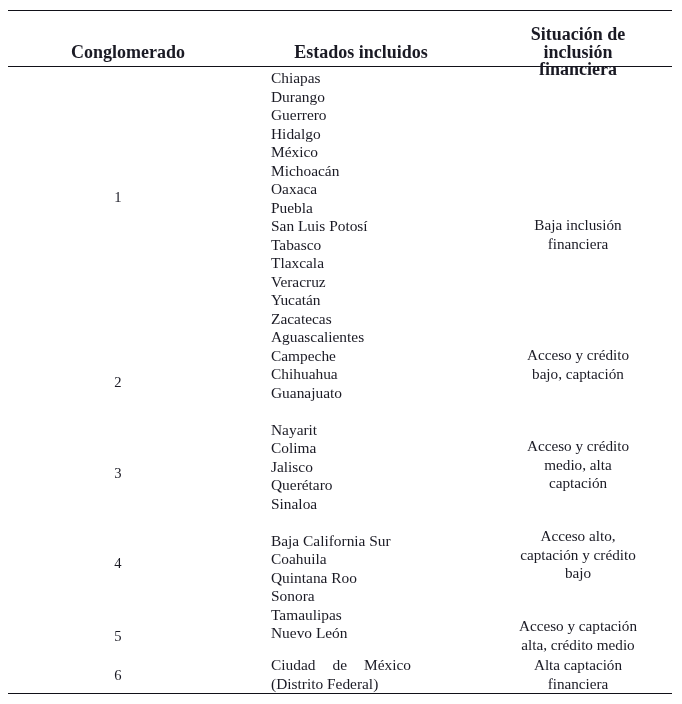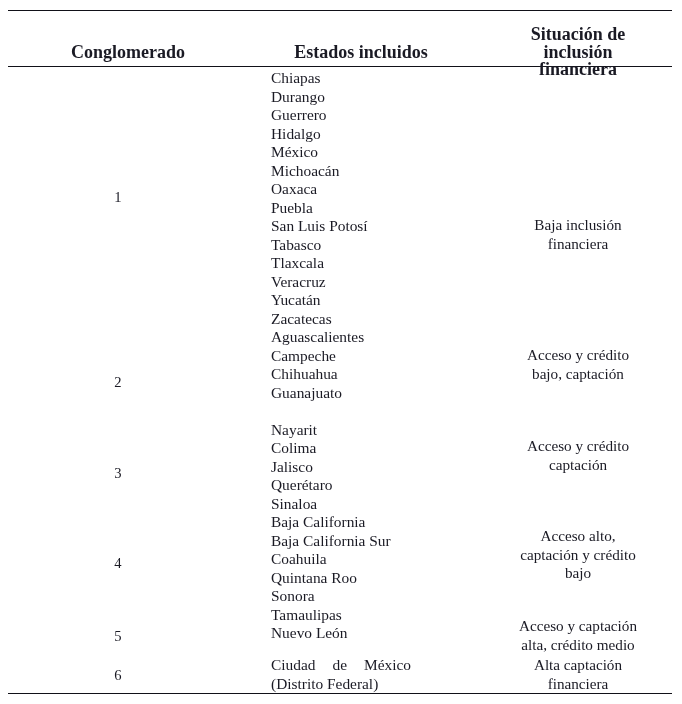--- a/index.html
+++ b/index.html
@@ -160,21 +160,20 @@
     <div class="state-line" style="top:225px;">Yucatán</div>
     <div class="state-line" style="top:262px;">Aguascalientes</div>
     <div class="state-line" style="top:280.5px;">Campeche</div>
     <div class="state-line" style="top:299px;">Chihuahua</div>
     <div class="state-line" style="top:317.5px;">Guanajuato</div>
     <div class="state-line" style="top:354.5px;">Nayarit</div>
     <div class="state-line" style="top:373px;">Colima</div>
     <div class="state-line" style="top:391.5px;">Jalisco</div>
     <div class="state-line" style="top:410px;">Querétaro</div>
     <div class="state-line" style="top:428.5px;">Sinaloa</div>
-    <div class="state-line" style="top:447px;">Baja California</div>
     <div class="state-line" style="top:465.5px;">Baja California Sur</div>
     <div class="state-line" style="top:484px;">Coahuila</div>
     <div class="state-line" style="top:502.5px;">Quintana Roo</div>
     <div class="state-line" style="top:521px;">Sonora</div>
     <div class="state-line" style="top:539.5px;">Tamaulipas</div>
     <div class="state-line" style="top:558px;">Nuevo León</div>
 
     <div class="state-line justified" style="top:590px;">Ciudad de México</div>
     <div class="state-line" style="top:608.5px;">(Distrito Federal)</div>
 
@@ -183,20 +182,21 @@
       <span class="sl">financiera</span>
     </div>
 
     <div class="situation" style="top:280px;">
       <span class="sl">Acceso y crédito</span>
       <span class="sl">bajo, captación</span>
     </div>
 
     <div class="situation" style="top:371px;">
       <span class="sl">Acceso y crédito</span>
+      <span class="sl">medio, alta</span>
       <span class="sl">captación</span>
     </div>
 
     <div class="situation" style="top:461px;">
       <span class="sl">Acceso alto,</span>
       <span class="sl">captación y crédito</span>
       <span class="sl">bajo</span>
     </div>
 
     <div class="situation" style="top:551px;">

